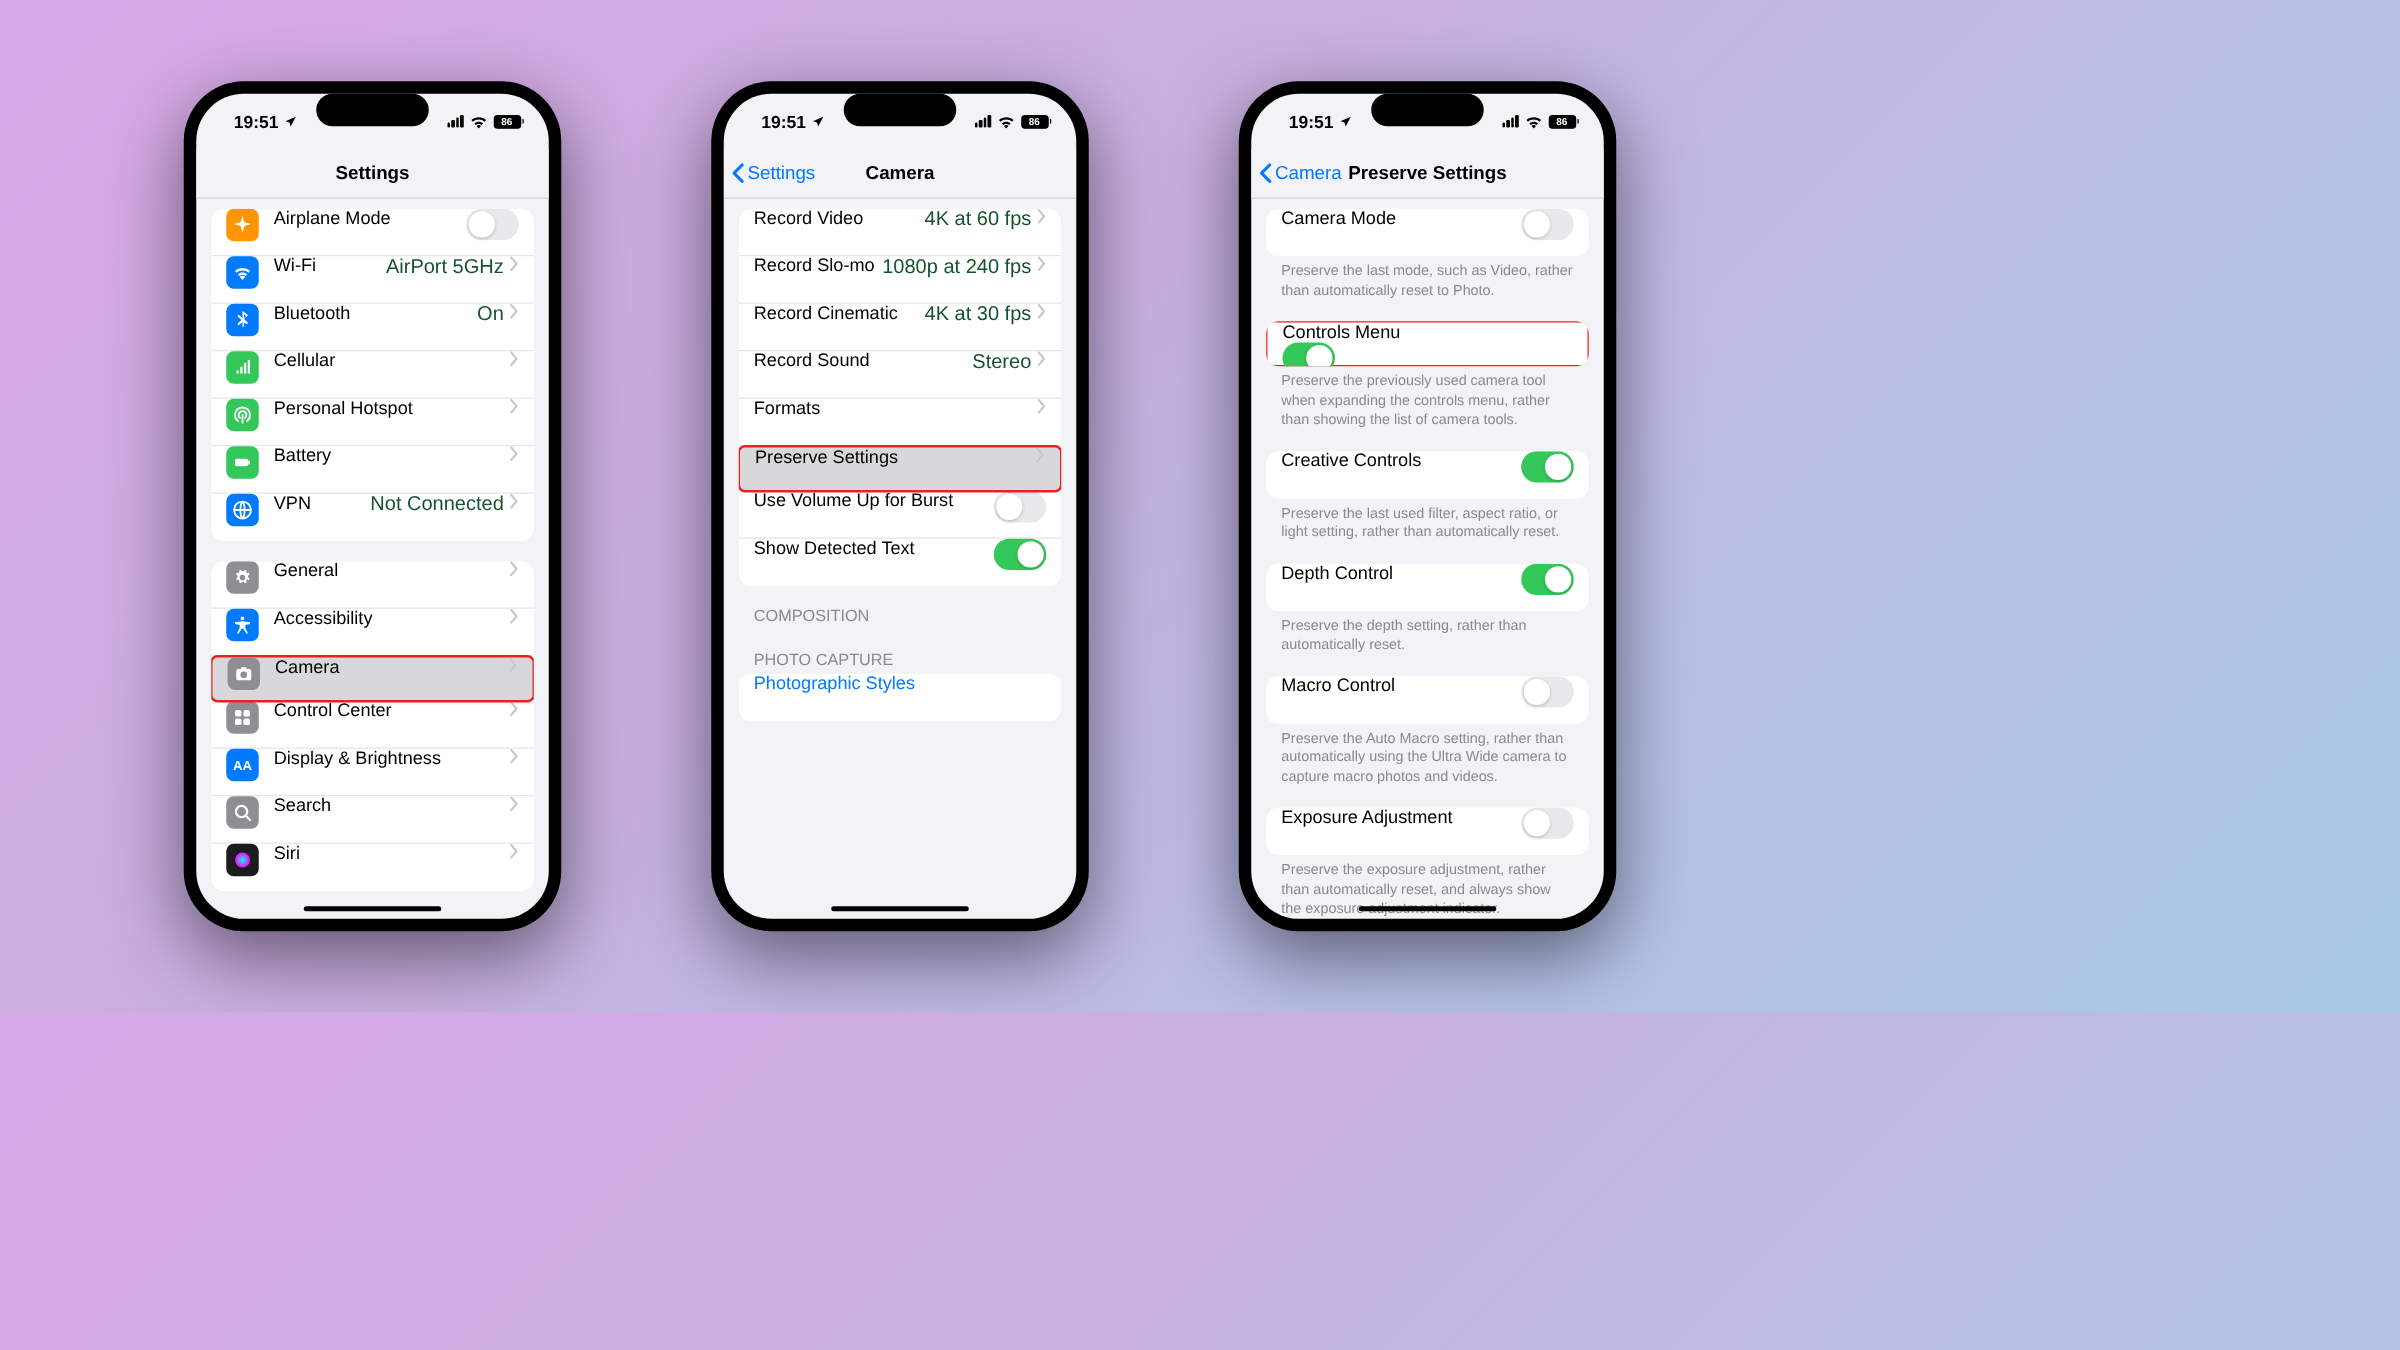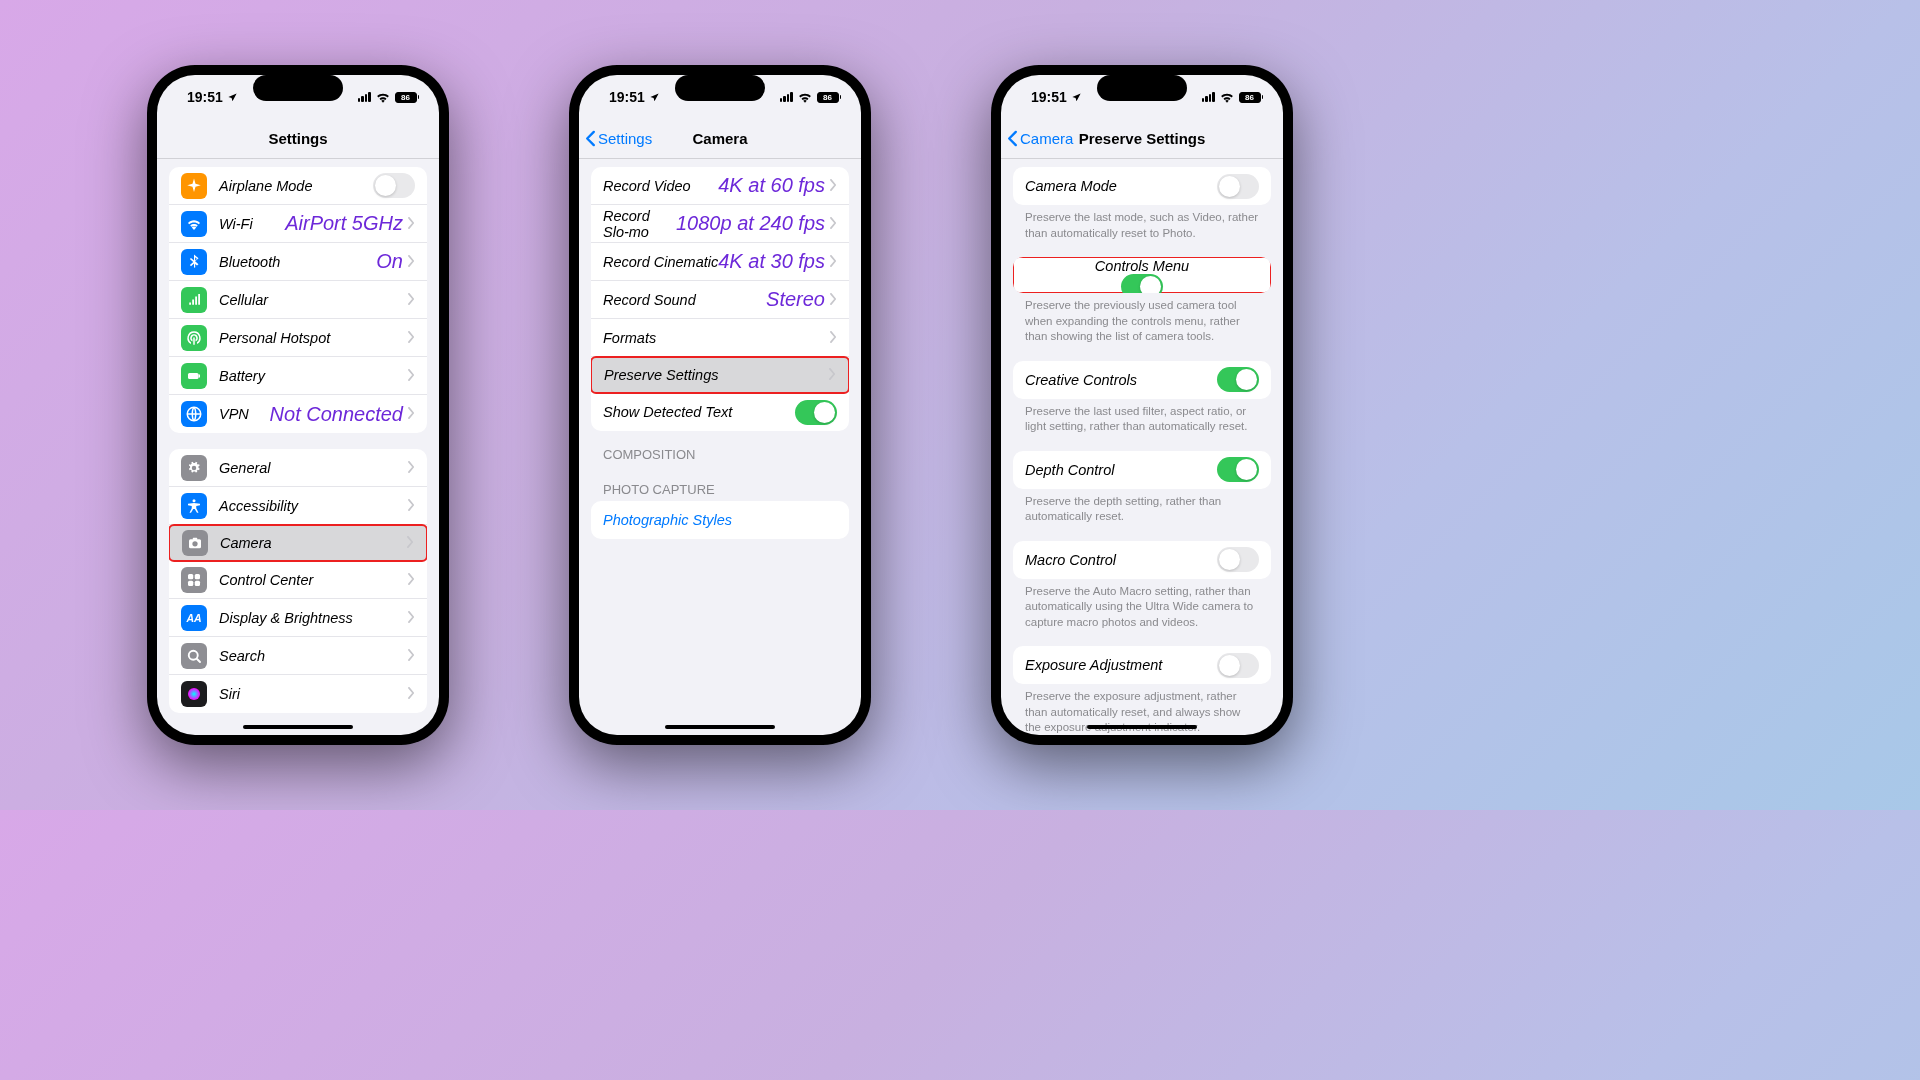--- a/index.html
+++ b/index.html
@@ -103,25 +103,24 @@
 .nav-back svg { width: 11px; height: 17px; margin-right: 2px; }
 
 .content { height: calc(100% - 84px); overflow: hidden; }
 
 .group { margin: 16px 12px 0; background: #fff; border-radius: 10px; overflow: hidden; }
 .group.first { margin-top: 8px; }
 
 .row {
   height: 38px;
   display: flex;
-  align-items: center;
+  align-items: flex-start;
   padding: 0 12px;
   border-bottom: 0.5px solid #e5e5ea;
   font-size: 14.5px;
-  font-style: italic;
 }
 .row:last-child { border-bottom: none; }
 .row.highlight {
   background: #d8d8da;
   border: 2.5px solid #ec2020;
   border-radius: 6px;
   margin: -1px;
   position: relative;
   z-index: 5;
 }
@@ -138,21 +137,21 @@
   width: 26px;
   height: 26px;
   border-radius: 6px;
   margin-right: 12px;
   display: flex;
   align-items: center;
   justify-content: center;
   flex-shrink: 0;
 }
 .row-label { flex: 1; color: #000; }
-.row-value { color: #6d28d9; font-size: 20px; margin-right: 5px; }
+.row-value { color: #14532d; font-size: 16px; margin-right: 5px; }
 .chevron { color: #c7c7cc; }
 .chevron svg { width: 7px; height: 12px; }
 
 .footer-text {
   font-size: 11.5px;
   color: #8a8a8e;
   padding: 5px 24px 10px;
   line-height: 1.35;
 }
 .header-text {
@@ -490,20 +489,24 @@
                 <path d="M1 1l5 6-5 6"></path>
               </svg></span>
           </div>
           <div class="row highlight">
             <span class="row-label">Preserve Settings</span>
             <span class="chevron"><svg viewBox="0 0 8 14" fill="none" stroke="#c7c7cc" stroke-width="2" stroke-linecap="round" stroke-linejoin="round">
                 <path d="M1 1l5 6-5 6"></path>
               </svg></span>
           </div>
           <div class="row">
+            <span class="row-label">Use Volume Up for Burst</span>
+            <div class="toggle off"></div>
+          </div>
+          <div class="row">
             <span class="row-label">Show Detected Text</span>
             <div class="toggle on"></div>
           </div>
         </div>
       <div class="header-text">COMPOSITION</div>
       <div class="header-text">PHOTO CAPTURE</div>
       <div class="group" style="margin-top:0" id="p2g3">
           <div class="row">
             <span class="row-label link-blue">Photographic Styles</span>
             <span class="chevron"></span>

